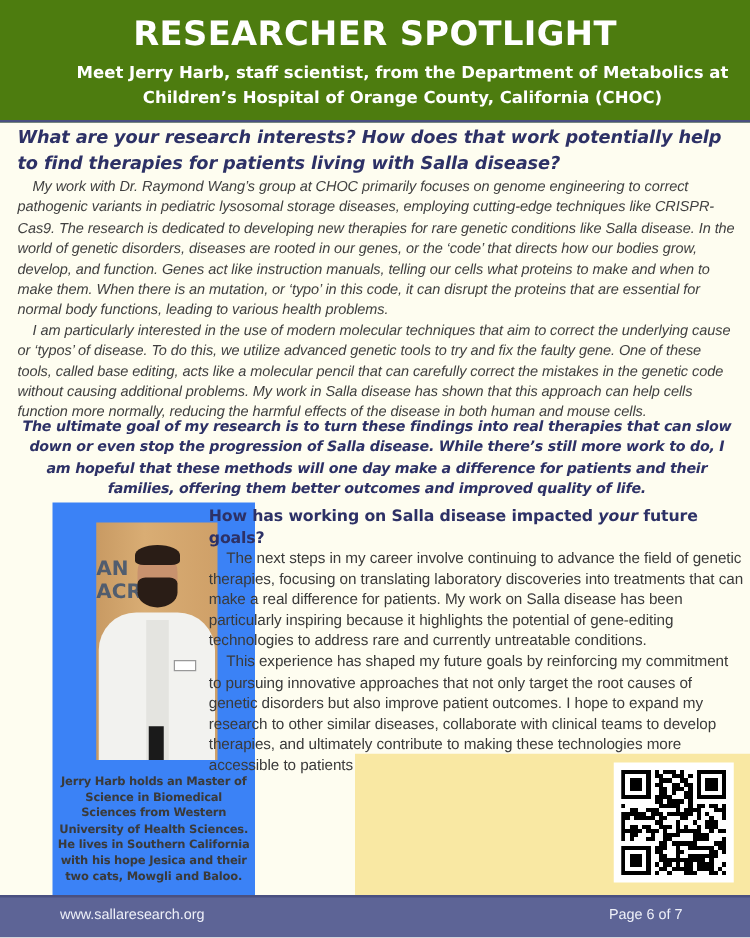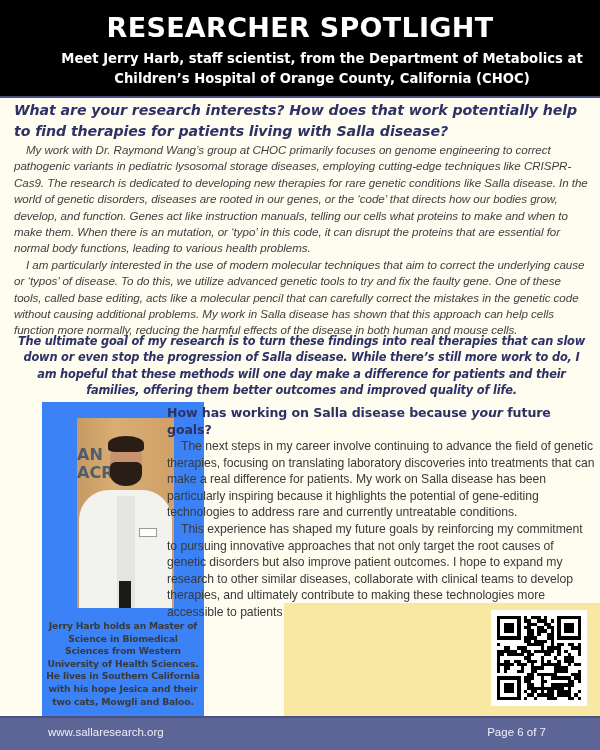--- a/index.html
+++ b/index.html
@@ -5,21 +5,21 @@
   * { box-sizing: border-box; margin: 0; padding: 0; }
   html, body { width: 600px; height: 750px; overflow: hidden; }
   body {
     background: #fefdf0;
     font-family: "Liberation Sans", "DejaVu Sans", sans-serif;
     color: #3d3d3d;
     position: relative;
   }
   .header {
     position: absolute; left: 0; top: 0; width: 600px; height: 98px;
-    background: #000000;
+    background: #4d7c0f;
     color: #ffffff;
     text-align: center;
     border-bottom: 2px solid #4a5080;
   }
   .header .title {
     font-family: "DejaVu Sans", sans-serif;
     font-weight: bold;
     font-size: 27px;
     letter-spacing: 0.3px;
     margin-top: 12px;
@@ -184,21 +184,21 @@
     <div class="pants"></div>
     <div class="badge"></div>
     <div class="head"></div>
     <div class="hair"></div>
     <div class="beard"></div>
   </div>
   <div class="bio-text">Jerry Harb holds an Master of Science in Biomedical Sciences from Western University of Health Sciences. He lives in Southern California with his hope Jesica and their two cats, Mowgli and Baloo.</div>
 </div>
 
 <div class="q2">
-  <div class="question"><span>How has working on Salla disease because </span><em>your</em><span> future goals?</span></div>
+  <div class="question"><span>How has working on Salla disease impacted </span><em>your</em><span> future goals?</span></div>
   <p class="para">The next steps in my career involve continuing to advance the field of genetic therapies, focusing on translating laboratory discoveries into treatments that can make a real difference for patients. My work on Salla disease has been particularly inspiring because it highlights the potential of gene-editing technologies to address rare and currently untreatable conditions.</p>
   <p class="para">This experience has shaped my future goals by reinforcing my commitment to pursuing innovative approaches that not only target the root causes of genetic disorders but also improve patient outcomes. I hope to expand my research to other similar diseases, collaborate with clinical teams to develop therapies, and ultimately contribute to making these technologies more accessible to patients and their families.</p>
 </div>
 
 <div class="link-box">
   <div class="qr">
     <svg id="qr-svg" viewBox="0 0 25 25" shape-rendering="crispEdges">
         <rect x="8" y="0" width="1" height="1" fill="#000"></rect>
         <rect x="10" y="0" width="1" height="1" fill="#000"></rect>
         <rect x="11" y="0" width="1" height="1" fill="#000"></rect>

